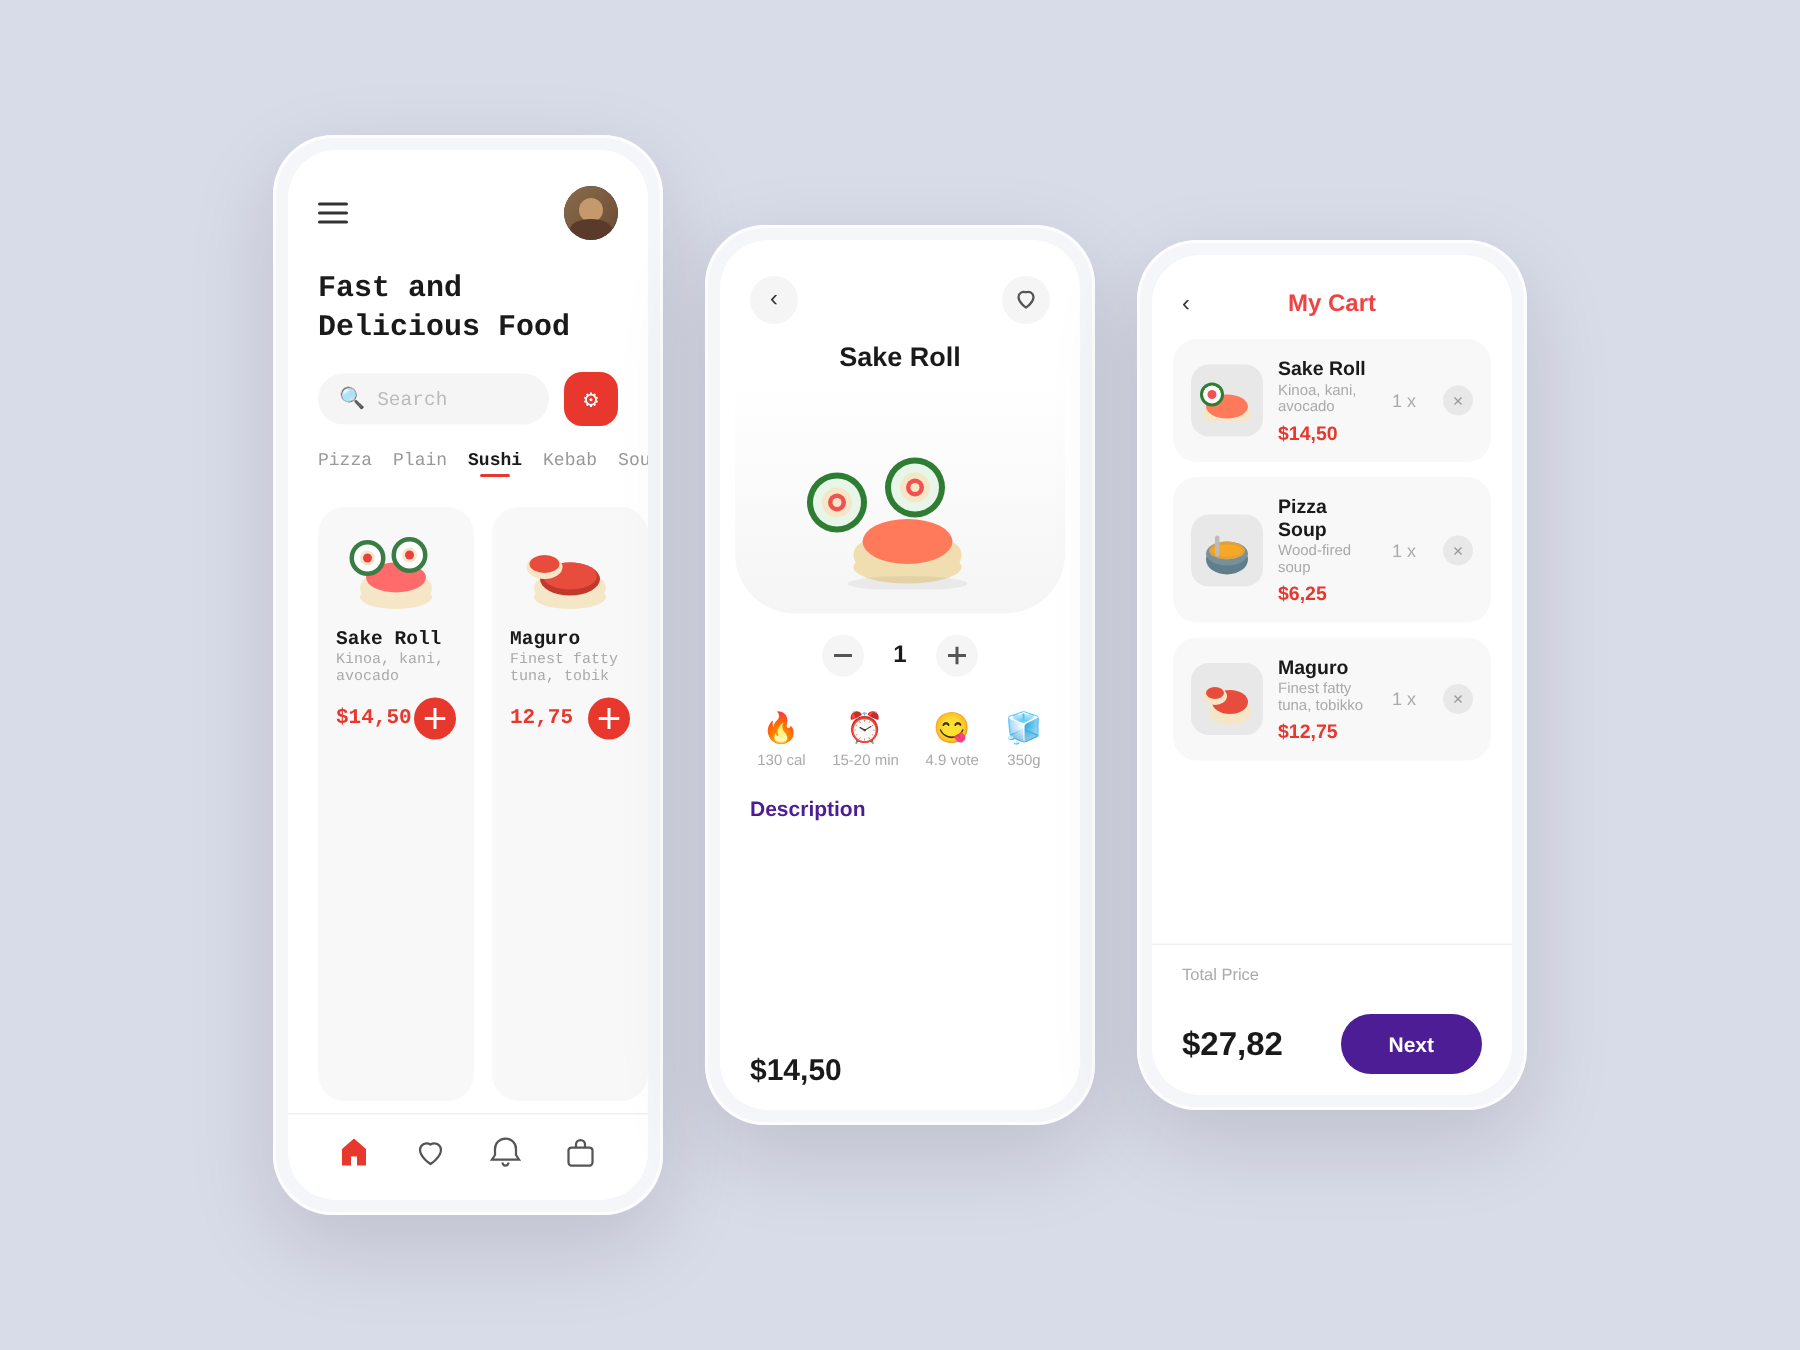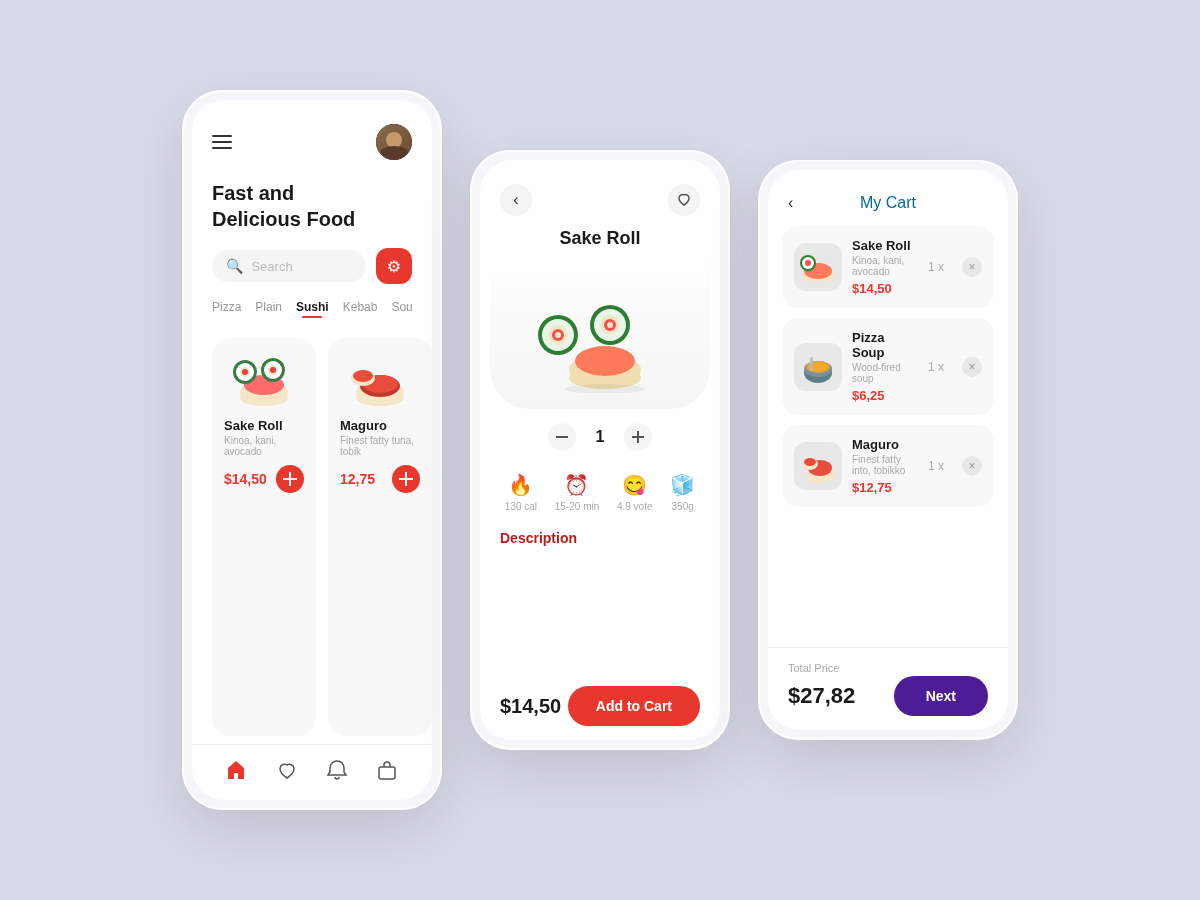--- a/index.html
+++ b/index.html
@@ -31,21 +31,21 @@
       background: #fff;
       margin: 10px;
       border-radius: 32px;
       overflow: hidden;
       height: calc(100% - 20px);
       display: flex;
       flex-direction: column;
     }
 
     
-    .screen1 { width: 260px; height: 720px; }
+    .screen1 { width: 260px; height: 720px; font-family: Liberation Mono, monospace; }
     .s1-header {
       display: flex;
       justify-content: space-between;
       align-items: center;
       padding: 24px 20px 12px;
     }
     .hamburger { display: flex; flex-direction: column; gap: 4px; cursor: pointer; }
     .hamburger span { display: block; width: 20px; height: 2px; background: #333; border-radius: 2px; }
     .avatar {
       width: 36px; height: 36px; border-radius: 50%;
@@ -209,21 +209,21 @@
       cursor: pointer; font-size: 18px; color: #555;
     }
     .qty-num { font-size: 16px; font-weight: 600; color: #1a1a1a; }
     .s2-stats {
       display: flex; justify-content: space-around;
       padding: 8px 16px 14px;
     }
     .stat-item { display: flex; flex-direction: column; align-items: center; gap: 4px; }
     .stat-icon { font-size: 20px; }
     .stat-label { font-size: 10px; color: #aaa; }
-    .s2-desc-title { padding: 4px 20px 6px; font-size: 14px; font-weight: 700; color: #b91c1c; }
+    .s2-desc-title { padding: 4px 20px 6px; font-size: 14px; font-weight: 700; color: #4c1d95; }
     .s2-desc-text { padding: 0 20px 12px; font-size: 11px; color: #aaa; line-height: 1.6; }
     .s2-footer {
       display: flex; align-items: center; justify-content: space-between;
       padding: 14px 20px;
       margin-top: auto;
     }
     .s2-price { font-size: 20px; font-weight: 700; color: #1a1a1a; }
     .add-cart-btn {
       background: #e8372c;
       color: white;
@@ -238,21 +238,21 @@
     
     .screen3 { width: 260px; height: 580px; }
     .s3-header {
       display: flex;
       align-items: center;
       justify-content: center;
       padding: 24px 20px 14px;
       position: relative;
     }
     .s3-back { position: absolute; left: 20px; font-size: 16px; cursor: pointer; color: #333; }
-    .s3-title { font-size: 16px; font-weight: 400; color: #0369a1; }
+    .s3-title { font-size: 16px; font-weight: 700; color: #ef4444; }
     .cart-items { flex: 1; padding: 0 14px; overflow: hidden; }
     .cart-item {
       display: flex; align-items: center;
       background: #f8f8f8;
       border-radius: 16px;
       padding: 12px;
       margin-bottom: 10px;
       gap: 10px;
     }
     .cart-item-img {
@@ -271,21 +271,21 @@
       width: 20px; height: 20px;
       background: #e8e8e8;
       border-radius: 50%;
       display: flex; align-items: center; justify-content: center;
       font-size: 12px; color: #999; cursor: pointer;
     }
     .s3-footer {
       padding: 14px 20px;
       border-top: 1px solid #f0f0f0;
     }
-    .s3-total-label { font-size: 11px; color: #aaa; margin-bottom: 2px; }
+    .s3-total-label { font-size: 11px; color: #aaa; margin-bottom: 20px; }
     .s3-total-row { display: flex; align-items: center; justify-content: space-between; }
     .s3-total-price { font-size: 22px; font-weight: 700; color: #1a1a1a; }
     .next-btn {
       background: #4c1d95;
       color: white;
       border-radius: 24px;
       padding: 12px 32px;
       font-size: 14px;
       font-weight: 600;
       cursor: pointer;
@@ -473,21 +473,20 @@
           <span class="stat-label">4.9 vote</span>
         </div>
         <div class="stat-item">
           <span class="stat-icon">🧊</span>
           <span class="stat-label">350g</span>
         </div>
       </div>
       <div class="s2-desc-title">Description</div>
       <div class="s2-footer">
         <span class="s2-price">$14,50</span>
-        <button class="add-cart-btn">Add to Cart</button>
       </div>
     </div>
   </div>
 
   <div class="phone screen3">
     <div class="phone-inner">
       <div class="s3-header">
         <div class="s3-back">‹</div>
         <span class="s3-title">My Cart</span>
       </div>
@@ -536,21 +535,21 @@
             <svg width="40" height="36" viewBox="0 0 40 36">
               <ellipse cx="22" cy="28" rx="14" ry="7" fill="#f5e6c8"></ellipse>
               <rect x="8" y="20" width="28" height="9" rx="4.5" fill="#f5e6c8"></rect>
               <ellipse cx="22" cy="20" rx="12" ry="8" fill="#e74c3c"></ellipse>
               <ellipse cx="12" cy="16" rx="8" ry="6" fill="#f5e6c8"></ellipse>
               <ellipse cx="12" cy="14" rx="6" ry="4" fill="#e74c3c"></ellipse>
             </svg>
           </div>
           <div class="cart-item-info">
             <div class="cart-item-name">Maguro</div>
-            <div class="cart-item-sub">Finest fatty into, tobikko</div>
+            <div class="cart-item-sub">Finest fatty tuna, tobikko</div>
             <div class="cart-item-price">$12,75</div>
           </div>
           <span class="cart-item-qty">1 x</span>
           <div class="cart-item-remove">×</div>
         </div>
       </div>
       <div class="s3-footer">
         <div class="s3-total-label">Total Price</div>
         <div class="s3-total-row">
           <span class="s3-total-price">$27,82</span>

